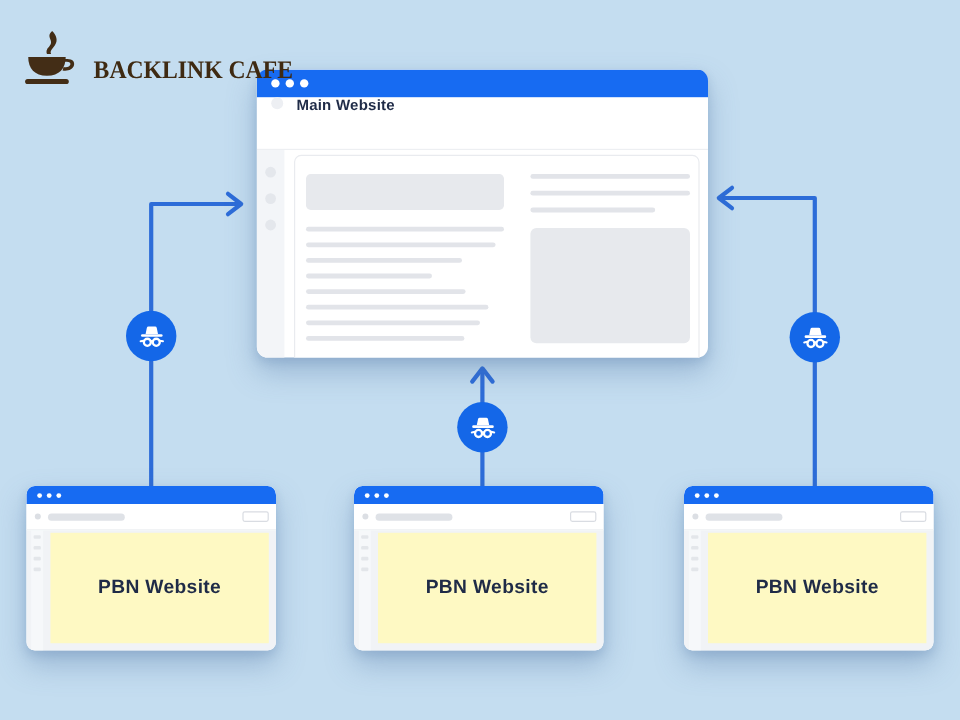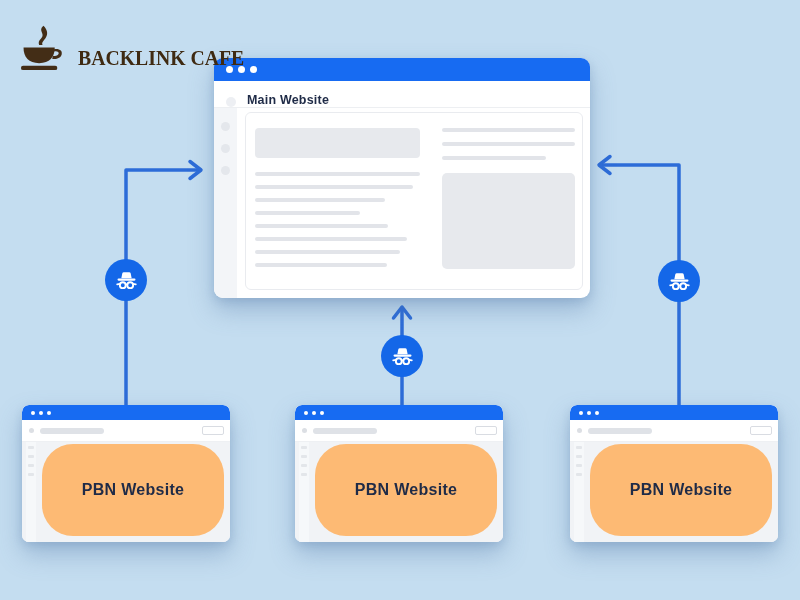--- a/index.html
+++ b/index.html
@@ -26,21 +26,21 @@
   
   .window{position:absolute;background:#fff;overflow:hidden;z-index:2;
     box-shadow:0 12px 24px rgba(74,112,160,.35),0 3px 8px rgba(74,112,160,.18);}
   .titlebar{background:var(--bar);display:flex;align-items:center;}
   .dot{border-radius:50%;background:#fff;}
 
   
   .main-window{left:214px;top:58px;width:376px;height:240px;border-radius:9px;}
   .mw-titlebar{height:23px;padding-left:12px;gap:5px;}
   .mw-titlebar .dot{width:7px;height:7px;}
-  .mw-addressrow{height:27px;display:flex;align-items:flex-end;gap:11px;padding-left:12px;
+  .mw-addressrow{height:44px;display:flex;align-items:flex-start;gap:11px;padding-left:12px;
     border-bottom:1px solid #edeff2;}
   .mw-fav{width:10px;height:10px;border-radius:50%;background:#edeff3;}
   .mw-title{font-size:12.5px;font-weight:700;color:var(--navy);letter-spacing:.2px;}
   .mw-body{display:flex;height:190px;}
   .mw-side{width:24px;background:#f3f5f8;display:flex;flex-direction:column;align-items:center;
     padding-top:14px;gap:13px;}
   .mw-side .sidedot{width:9px;height:9px;border-radius:50%;background:#e4e7ec;}
   .mw-card{flex:1;margin:4px 7px 8px 8px;border:1px solid #e9ebef;border-radius:6px;background:#fff;
     padding:15px 7px 0 9px;display:flex;gap:21px;}
   .col-left{width:166px;}
@@ -57,21 +57,21 @@
   .pw-toolbar{height:22px;display:flex;align-items:center;gap:6px;padding:0 6px 0 7px;background:#fff;
     border-bottom:1px solid #eef0f3;}
   .pw-dot{width:5px;height:5px;border-radius:50%;background:#dcdfe4;}
   .pw-addr{width:64px;height:6px;border-radius:3px;background:#dfe2e7;}
   .pw-spacer{flex:1;}
   .pw-btn{width:22px;height:9px;border:1px solid #d9dce2;border-radius:2px;background:#fff;}
   .pw-body{flex:1;background:#f1f3f6;display:flex;}
   .pw-side{width:10px;margin-left:4px;padding-top:4px;display:flex;flex-direction:column;gap:6px;
     align-items:center;background:#f6f8fa;}
   .pw-mark{height:3px;border-radius:1px;background:#e3e6ea;}
-  .pw-panel{flex:1;background:#fdba74;margin:2px 6px 6px 6px;display:flex;align-items:center;justify-content:center;border-radius:31px;}
+  .pw-panel{flex:1;background:#fef9c3;margin:2px 6px 6px 6px;display:flex;align-items:center;justify-content:center;}
   .pw-label{font-size:16px;font-weight:700;color:var(--navy);letter-spacing:.3px;}
 
   
   .connectors{position:absolute;left:0;top:0;z-index:1;pointer-events:none;}
   .badge{position:absolute;width:42px;height:42px;border-radius:50%;background:var(--badge);
     display:flex;align-items:center;justify-content:center;z-index:3;}
   .badge svg{display:block;}
   .b-left{left:105px;top:259px;}
   .b-mid{left:381px;top:335px;}
   .b-right{left:658px;top:260px;}

